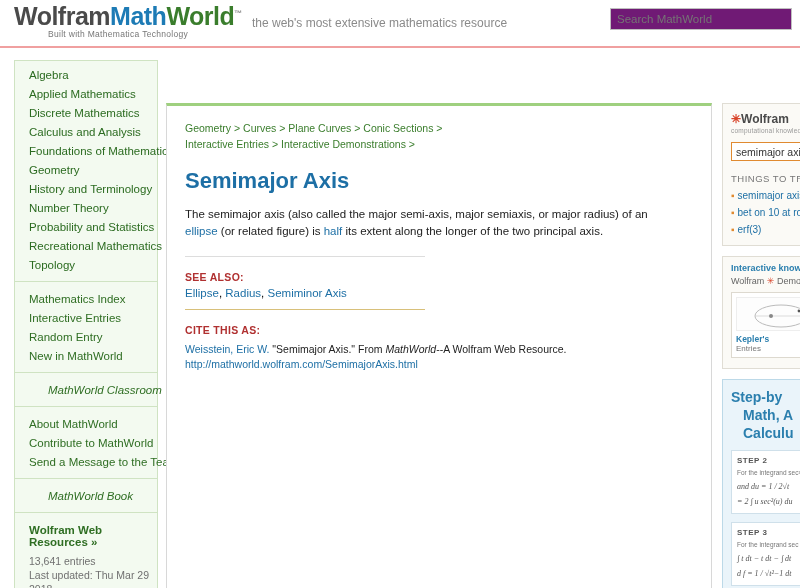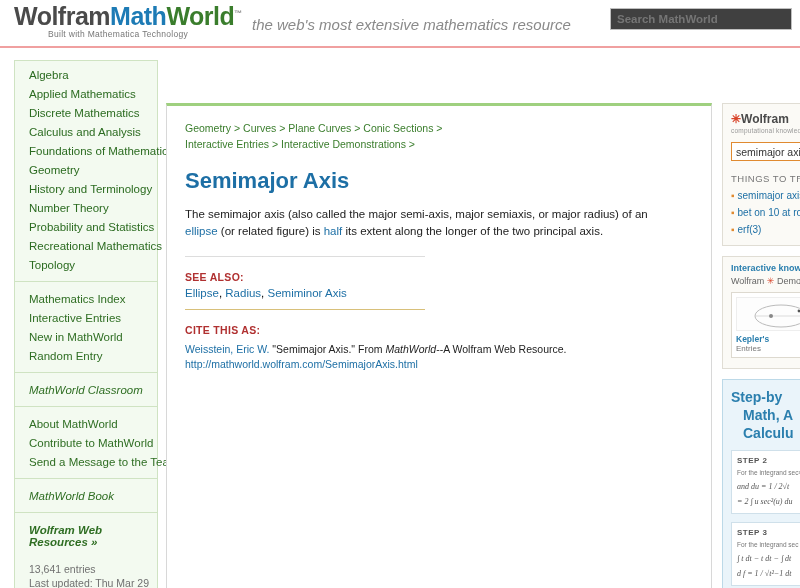--- a/index.html
+++ b/index.html
@@ -39,35 +39,33 @@
     font-size: 8.5px;
     color: #777;
     letter-spacing: 0.3px;
     margin-top: -2px;
     padding-left: 2px;
     margin-left: 32px;
   }
   .tagline {
     position: absolute;
     left: 252px; top: 16px;
-    font-size: 15px;
+    font-size: 12px;
     color: #8a8a8a;
-    font-style: italic;
   }
   .search-box {
     position: absolute;
     right: 8px; top: 8px;
     width: 182px; height: 22px;
     border: 1px solid #bfbfbf;
-    background: #404040;
+    background: #701a75;
     font-size: 11.5px;
     color: #999;
     padding: 3px 6px;
     outline: none;
-    font-weight: bold;
   }
   
   .page {
     position: relative;
     height: 540px;
   }
   
   .leftnav {
     position: absolute;
     left: 14px; top: 12px;
@@ -84,32 +82,31 @@
     text-decoration: none;
     cursor: pointer;
     white-space: nowrap;
   }
   .nav-item.major { color: #2b6b20; }
   .nav-divider {
     height: 1px;
     background: #cfe3c2;
     margin: 3px 0;
   }
-  .nav-item.italic { font-style: italic; }
+  .nav-item.italic { font-style: italic; margin-left: 19px; }
   .nav-foot {
     padding: 8px 0 10px 14px;
     font-size: 11.5px;
   }
   .nav-foot .wwr {
     color: #2f6e23;
     font-weight: bold;
     display: block;
-    margin-bottom: 14px;
+    margin-bottom: 6px;
     cursor: pointer;
-    font-style: italic;
   }
   .nav-foot .meta {
     color: #707070;
     font-size: 10.5px;
     line-height: 14px;
   }
   
   .main {
     position: absolute;
     left: 166px; top: 55px;
@@ -334,22 +331,22 @@
       <a class="nav-item major">History and Terminology</a>
       <a class="nav-item major">Number Theory</a>
       <a class="nav-item major">Probability and Statistics</a>
       <a class="nav-item major">Recreational Mathematics</a>
       <a class="nav-item major">Topology</a>
     </div>
     <div class="nav-divider"></div>
     <div class="nav-section">
       <a class="nav-item">Mathematics Index</a>
       <a class="nav-item">Interactive Entries</a>
+      <a class="nav-item">Random Entry</a>
       <a class="nav-item">New in MathWorld</a>
-      <a class="nav-item">Random Entry</a>
     </div>
     <div class="nav-divider"></div>
     <div class="nav-section">
       <a class="nav-item italic">MathWorld Classroom</a>
     </div>
     <div class="nav-divider"></div>
     <div class="nav-section">
       <a class="nav-item">About MathWorld</a>
       <a class="nav-item">Contribute to MathWorld</a>
       <a class="nav-item">Send a Message to the Team</a>

